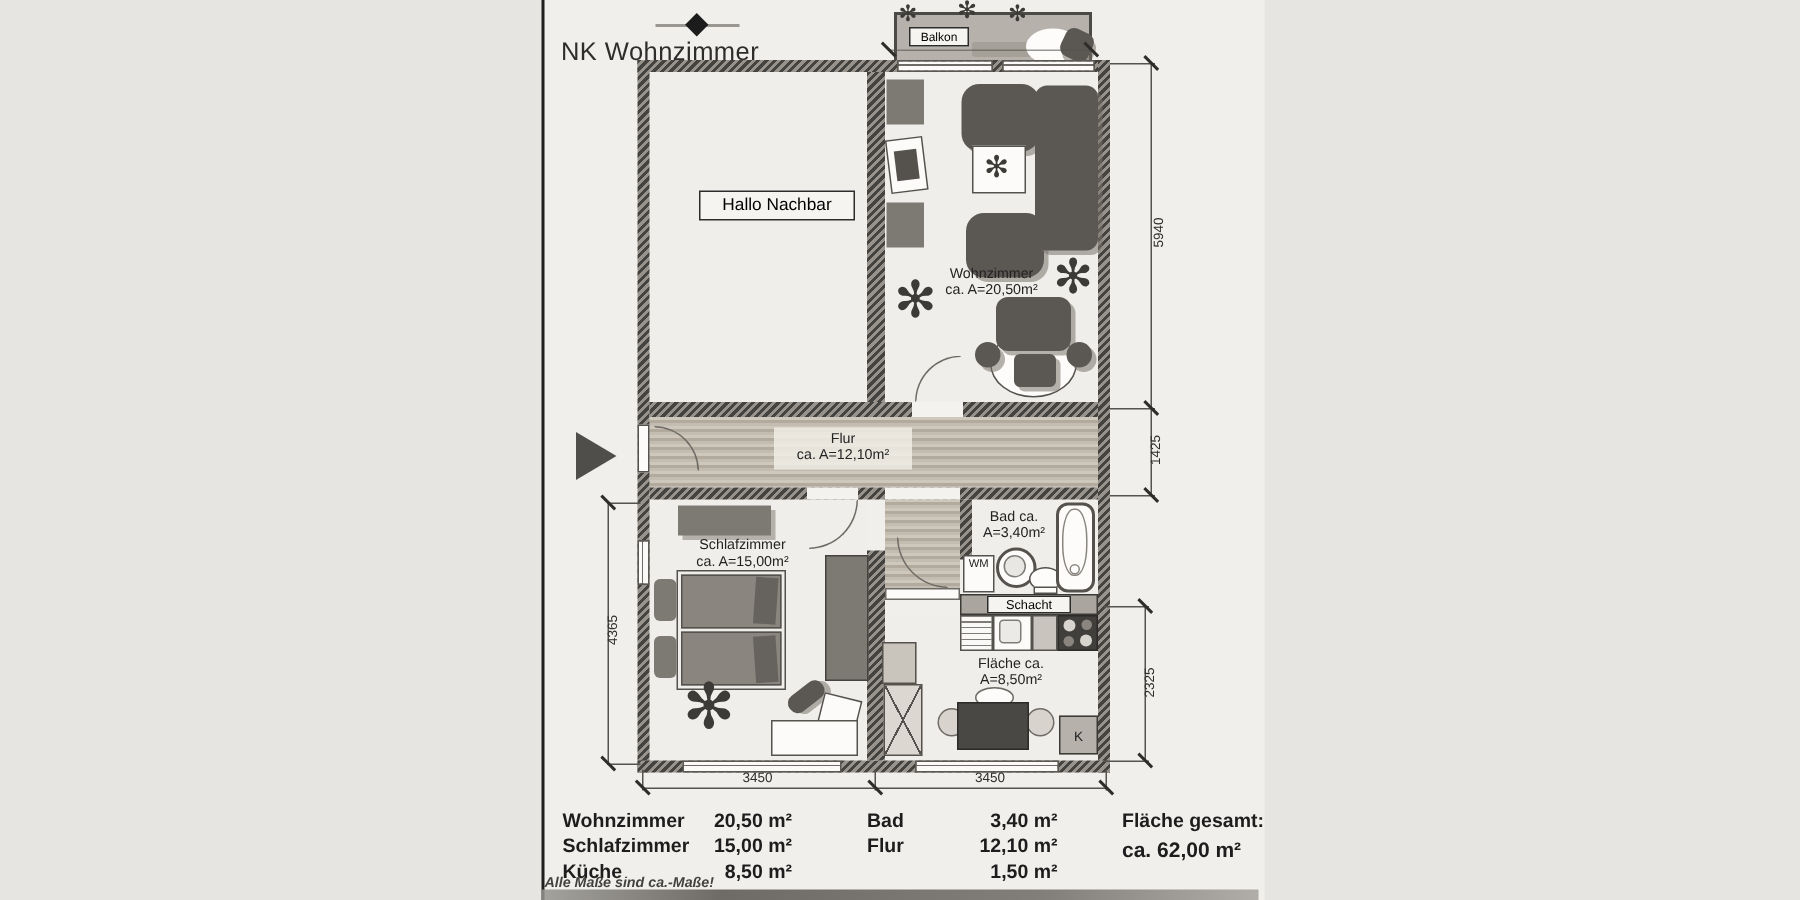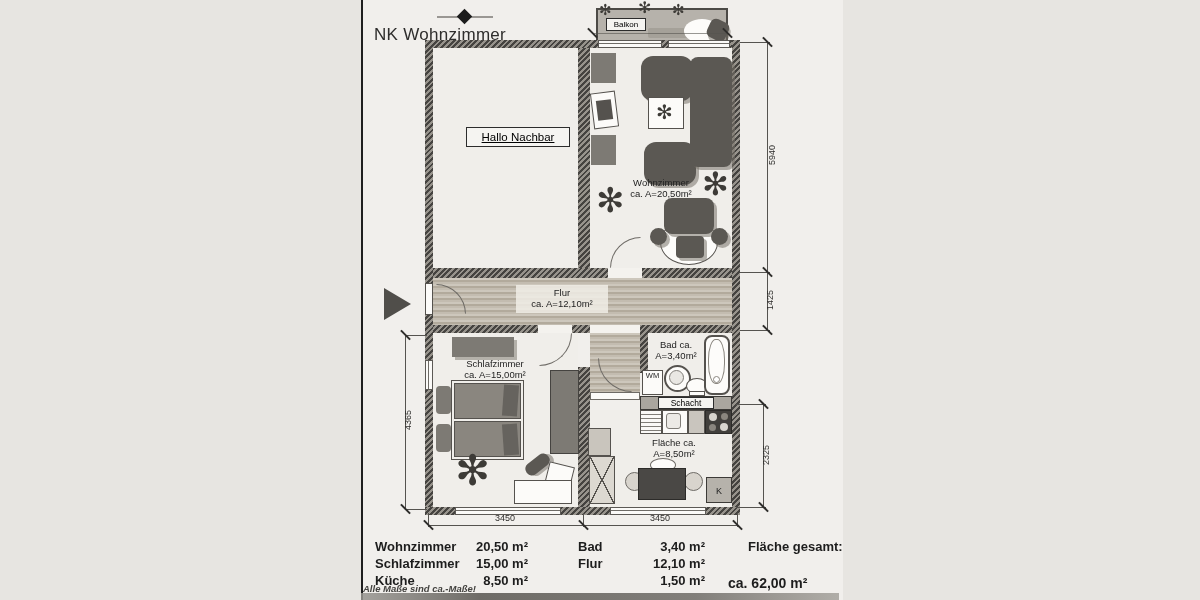--- a/index.html
+++ b/index.html
@@ -115,21 +115,21 @@
   <div class="abs window-v" style="left:425px;top:360px;width:8px;height:30px;"></div>
   <div class="abs door-gap" style="left:590px;top:392px;width:50px;height:8px;background:#fcfbf9;border:1px solid #6e6b66;"></div>
 
   <div class="abs arc arc-tl" style="left:610px;top:237px;width:31px;height:31px;"></div>
   <div class="abs arc arc-br" style="left:539px;top:333px;width:33px;height:33px;"></div>
   <div class="abs arc arc-tr" style="left:436px;top:284px;width:30px;height:30px;"></div>
   <div class="abs arc arc-bl" style="left:598px;top:358px;width:34px;height:34px;"></div>
 
   <div class="abs" style="left:384px;top:288px;width:0;height:0;border-top:16px solid transparent;border-bottom:16px solid transparent;border-left:27px solid #504e4a;"></div>
 
-  <div class="abs box-lbl" style="left:466px;top:127px;width:104px;height:20px;font-size:11.5px;line-height:18px;text-decoration:underline;">Hallo Nachbar</div>
+  <div class="abs box-lbl" style="left:466px;top:127px;width:104px;height:20px;font-size:11.5px;line-height:18px;">Hallo Nachbar</div>
 
   <div class="abs gray" style="left:591px;top:53px;width:25px;height:30px;"></div>
   <div class="abs outline" style="left:592px;top:92px;width:25px;height:36px;transform:rotate(-7deg);"></div>
   <div class="abs" style="left:597px;top:100px;width:15px;height:20px;background:#55524e;transform:rotate(-7deg);"></div>
   <div class="abs gray" style="left:591px;top:135px;width:25px;height:30px;"></div>
   <div class="abs dark" style="left:641px;top:56px;width:52px;height:45px;border-radius:12px;"></div>
   <div class="abs dark" style="left:644px;top:142px;width:52px;height:43px;border-radius:12px;"></div>
   <div class="abs dark" style="left:690px;top:57px;width:42px;height:110px;border-radius:8px;"></div>
   <div class="abs outline" style="left:648px;top:97px;width:36px;height:32px;"></div>
   <div class="abs plant" style="left:656px;top:102px;font-size:20px;">✻</div>
@@ -248,17 +248,17 @@
   <div class="abs sum sum-val" style="left:450px;top:573px;width:78px;">8,50 m²</div>
 
   <div class="abs sum" style="left:578px;top:539px;">Bad</div>
   <div class="abs sum sum-val" style="left:628px;top:539px;width:77px;">3,40 m²</div>
   <div class="abs sum" style="left:578px;top:556px;">Flur</div>
   <div class="abs sum sum-val" style="left:628px;top:556px;width:77px;">12,10 m²</div>
   <div class="abs sum" style="left:578px;top:604px;">1/2 Balkon ca.</div>
   <div class="abs sum sum-val" style="left:628px;top:573px;width:77px;">1,50 m²</div>
 
   <div class="abs sum" style="left:748px;top:539px;">Fläche gesamt:</div>
-  <div class="abs sum" style="left:728px;top:558px;font-size:14px;margin-top:17px;">ca.  62,00 m²</div>
+  <div class="abs sum" style="left:748px;top:558px;font-size:14px;">ca.  62,00 m²</div>
 
   <div class="abs note" style="left:363px;top:583px;">Alle Maße sind ca.-Maße!</div>
   <div class="abs" id="scan-shadow"></div>
 </div>
 
 </body></html>

